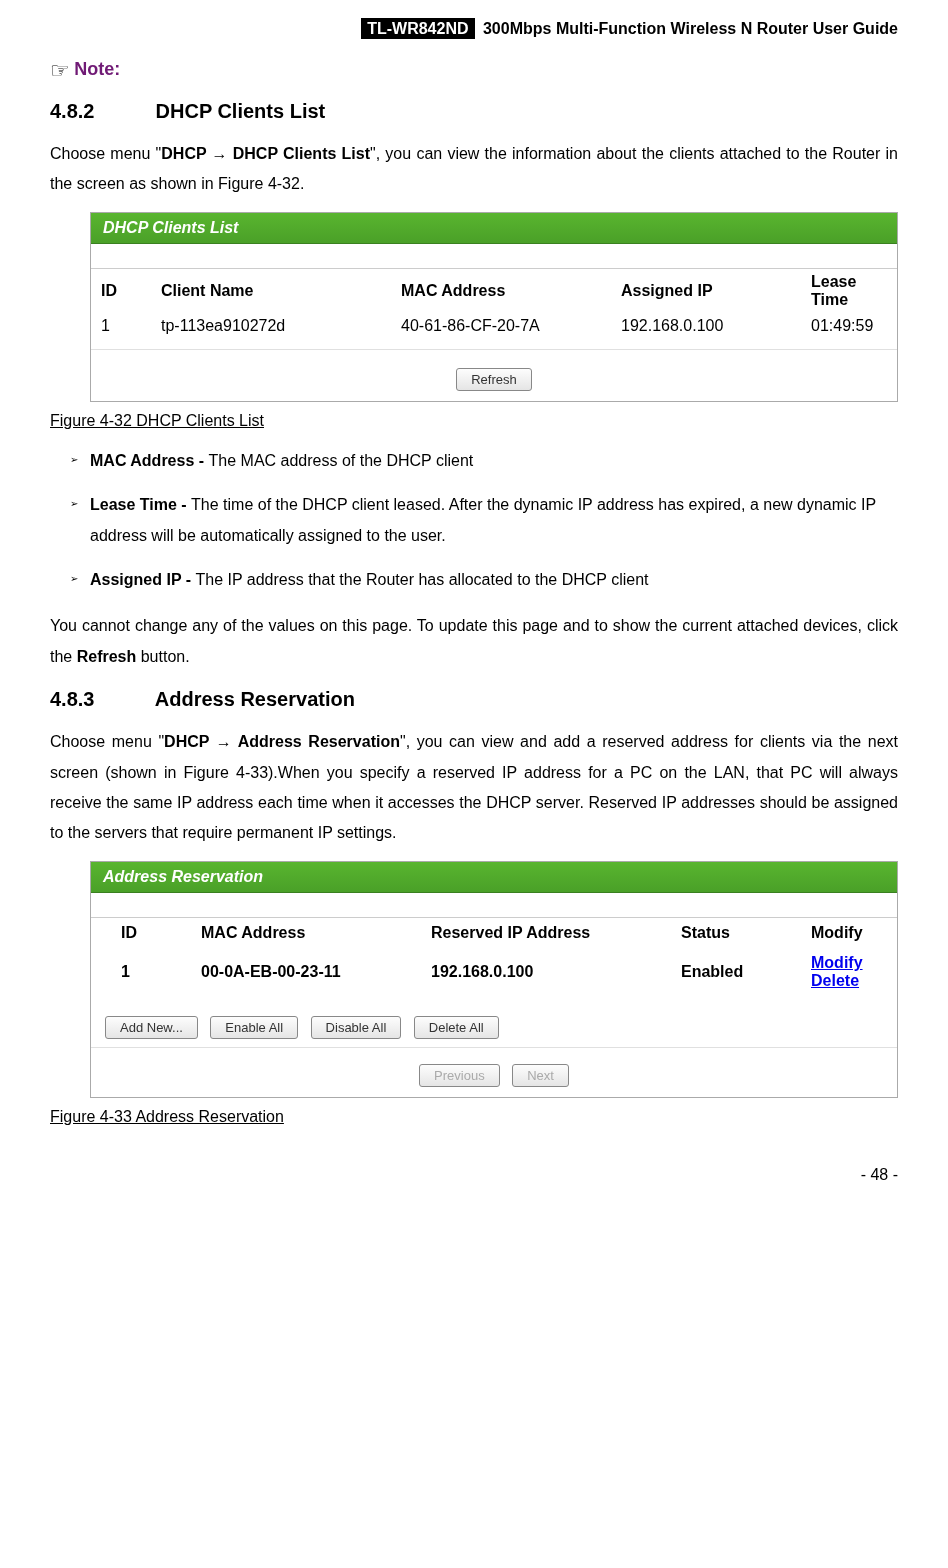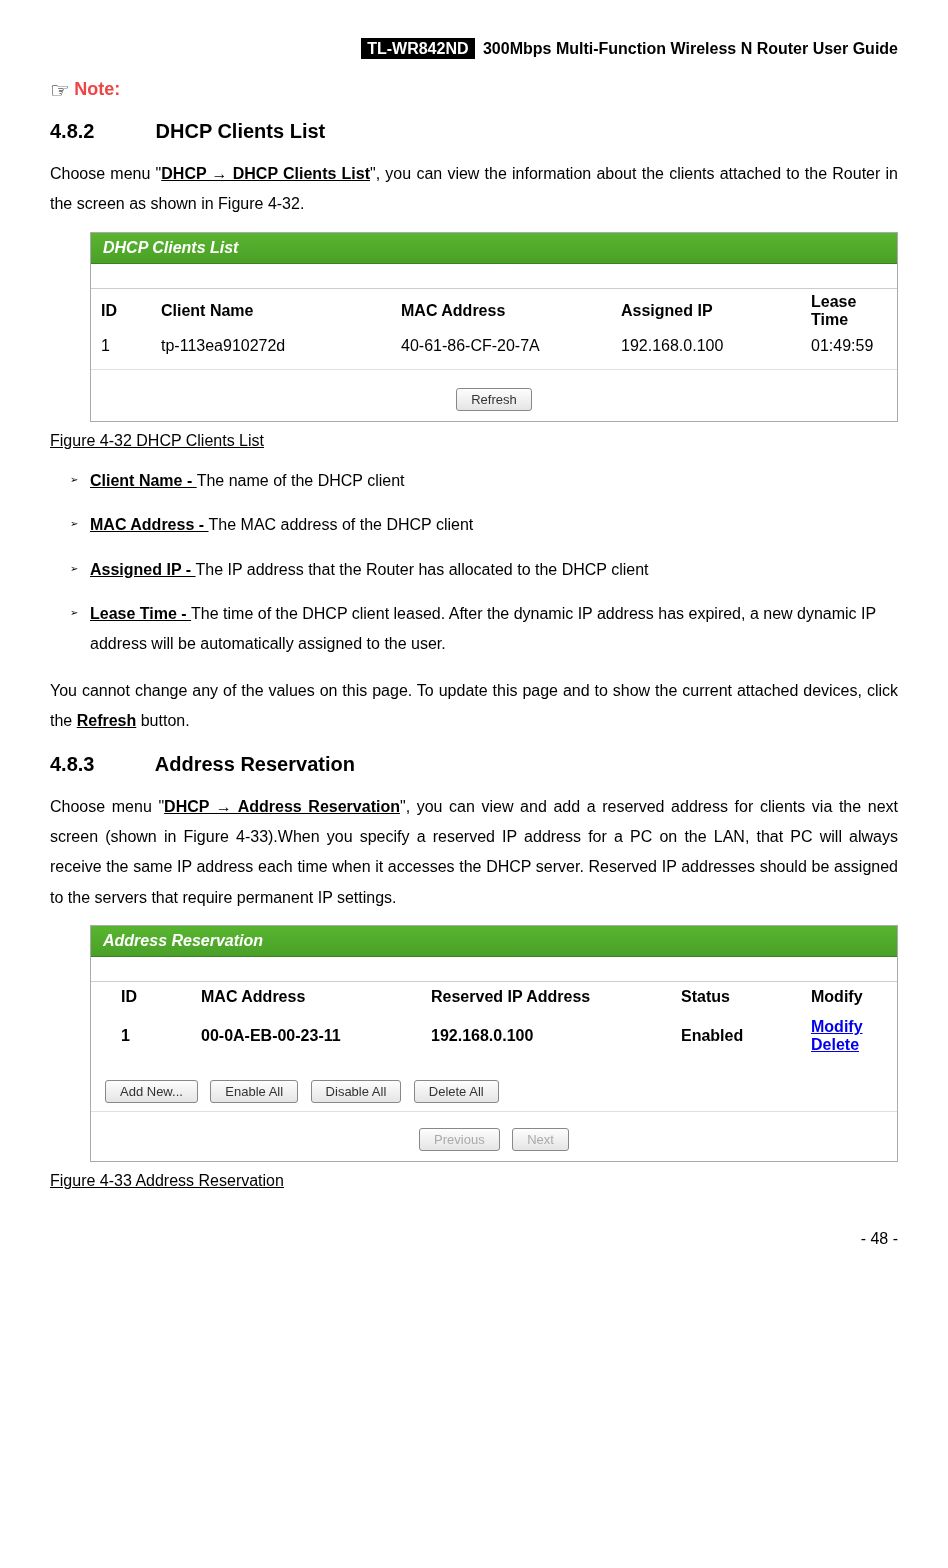--- a/index.html
+++ b/index.html
@@ -8,30 +8,29 @@
       padding: 20px 50px;
       font-size: 16px;
       color: #000;
       width: 848px;
     }
     .header {
       text-align: right;
       font-weight: bold;
       border-bottom: none;
       margin-bottom: 20px;
-      margin-top: 20px;
     }
     .header .model {
       background: #000;
       color: #fff;
       padding: 2px 6px;
       margin-right: 4px;
     }
     .note-label {
-      color: #ef4444;
+      color: #701a75;
       font-weight: bold;
       font-size: 18px;
     }
     .pointing-hand {
       font-size: 22px;
       vertical-align: middle;
     }
     .note-text {
       color: #0000d0;
       margin-top: 8px;
@@ -46,21 +45,21 @@
     }
     h3.section .num {
       display: inline-block;
       width: 100px;
     }
     p.body {
       line-height: 1.9;
       text-align: justify;
       margin: 12px 0;
     }
-    .bold { font-weight: bold; text-decoration: underline; }
+    .bold { font-weight: bold; }
     .figure {
       margin: 12px 0 0 40px;
       border: 1px solid #aaa;
     }
     .fig-header {
       background: linear-gradient(#59b52f, #4aa028);
       color: #fff;
       font-weight: bold;
       font-style: italic;
       padding: 6px 12px;
@@ -184,24 +183,23 @@
     </tr>
   </tbody>
     </table>
   <div class="fig-footer">
     <span class="btn">Refresh</span>
   </div>
 </div>
 <div class="caption">Figure 4-32    DHCP Clients List</div>
 
 <ul class="def-list">
-  <li><span class="bold">Client Name - </span><span>The name of the DHCP client</span></li>
   <li><span class="bold">MAC Address - </span><span>The MAC address of the DHCP client</span></li>
+  <li><span class="bold">Lease Time - </span><span>The time of the DHCP client leased. After the dynamic IP address has expired, a new dynamic IP address will be automatically assigned to the user.</span></li>
   <li><span class="bold">Assigned IP - </span><span>The IP address that the Router has allocated to the DHCP client</span></li>
-  <li><span class="bold">Lease Time - </span><span>The time of the DHCP client leased. After the dynamic IP address has expired, a new dynamic IP address will be automatically assigned to the user.</span></li>
 </ul>
 
 <p class="body">
   <span>You cannot change any of the values on this page. To update this page and to show the current attached devices, click the </span><span class="bold">Refresh</span><span> button.</span>
 </p>
 
 <h3 class="section">
   <span class="num">4.8.3</span>
   <span>Address Reservation</span>
 </h3>

